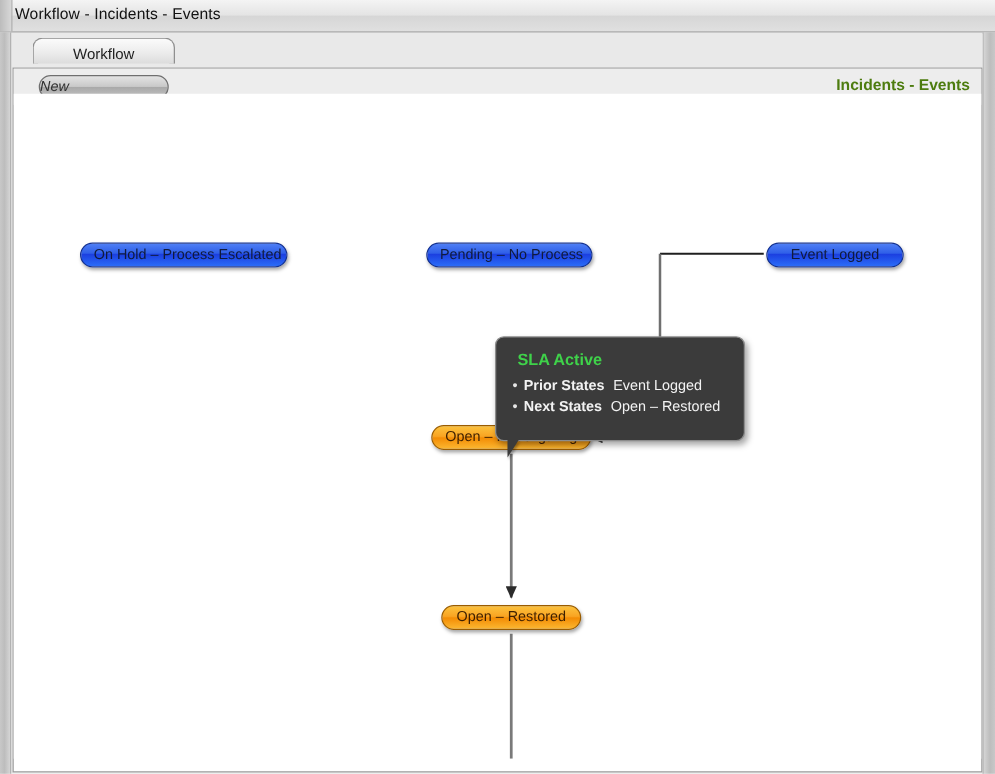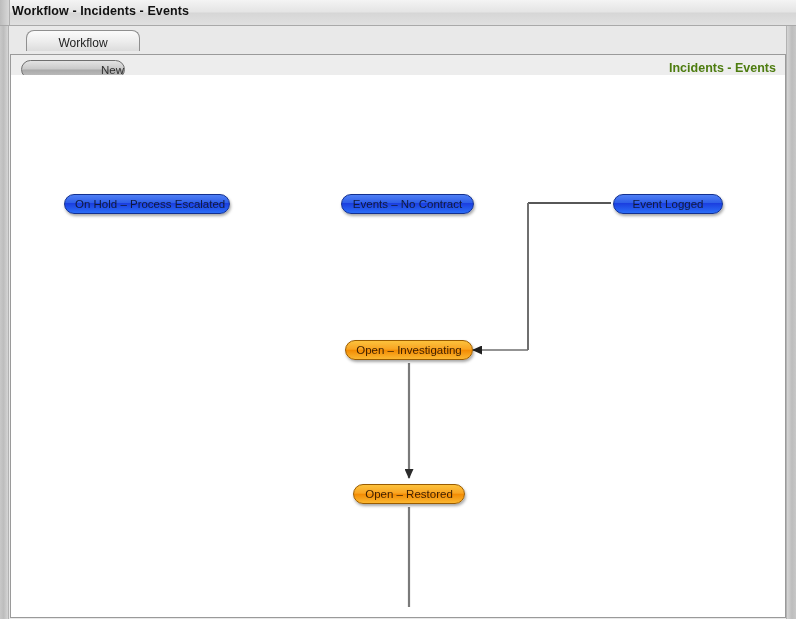--- a/index.html
+++ b/index.html
@@ -35,21 +35,21 @@
   #titlebar .left-grip {
     position: absolute;
     left: 0; top: 0; width: 9px; height: 25px;
     background: linear-gradient(to right, #bcbcbc, #d8d8d8);
     border-right: 1px solid #b0b0b0;
   }
   #title-text {
     position: absolute;
     left: 12px; top: 4px;
     font-size: 12.5px;
-    font-weight: bold;
+    font-weight: normal;
     color: #111111;
     letter-spacing: 0.1px;
     white-space: nowrap;
     text-align: center;
   }
 
   
   .rail-left {
     position: absolute; left: 0; top: 26px; width: 9px; height: 593px;
     background: linear-gradient(to right, #c8c8c8 0%, #bdbdbd 45%, #d5d5d5 100%);
@@ -111,31 +111,32 @@
   #toolbar {
     position: absolute;
     left: 0; top: 0;
     width: 774px; height: 29px;
     background: #ededed;
     border-bottom: 1px solid #b9b9b9;
     box-sizing: border-box;
   }
   #new-button {
     position: absolute;
-    left: 10px; top: 5px;
+    left: 20px; top: 5px;
     width: 104px; height: 19px;
     border-radius: 10px;
     border: 1px solid #6f6f6f;
     background: linear-gradient(to bottom, #e3e3e3 0%, #c9c9c9 48%, #a9a9a9 52%, #c2c2c2 100%);
     font-size: 11.5px;
     color: #2f2f2f;
-    text-align: right;
+    text-align: left;
     line-height: 18px;
     box-sizing: border-box;
     cursor: pointer;
+    font-style: italic;
   }
   #page-heading {
     position: absolute;
     right: 9px; top: 6px;
     font-size: 12.5px;
     font-weight: bold;
     color: #4d7c0f;
     white-space: nowrap;
   }
 
@@ -269,21 +270,34 @@
         <g>
           <path d="M398,288 L398,403" stroke="#7a7a7a" stroke-width="2.2" fill="none" marker-end="url(#ah-gray)"></path>
         </g>
 
         <g>
           <path d="M398,432 L398,546" stroke="#7a7a7a" stroke-width="2.2" fill="none" marker-end="url(#ah-gray)"></path>
         </g>
       </svg>
 
       <div class="node blue" style="left:53px;  top:119px; width:166px;">On Hold – Process Escalated</div>
-      <div class="node blue" style="left:330px; top:119px; width:133px;">Events – No Contract</div>
+      <div class="node blue" style="left:330px; top:119px; width:133px;">Pending – No Process</div>
       <div class="node blue" style="left:602px; top:119px; width:110px;">Event Logged</div>
       <div class="node orange" style="left:334px; top:265px; width:128px;">Open – Investigating</div>
       <div class="node orange" style="left:342px; top:409px; width:112px;">Open – Restored</div>
 
+      <div id="tooltip">
+        <div id="tooltip-title">SLA Active</div>
+
+        <div class="tip-row" id="tip-row-0">
+          <span class="tip-bullet">•</span><span class="tip-label">Prior States</span><span class="tip-value">Event Logged</span>
+        </div>
+
+        <div class="tip-row" id="tip-row-1">
+          <span class="tip-bullet">•</span><span class="tip-label">Next States</span><span class="tip-value">Open – Restored</span>
+        </div>
+
+        <div id="tooltip-pointer"></div>
+      </div>
 
     </div>
   </div>
 </div>
 
 </body></html>

